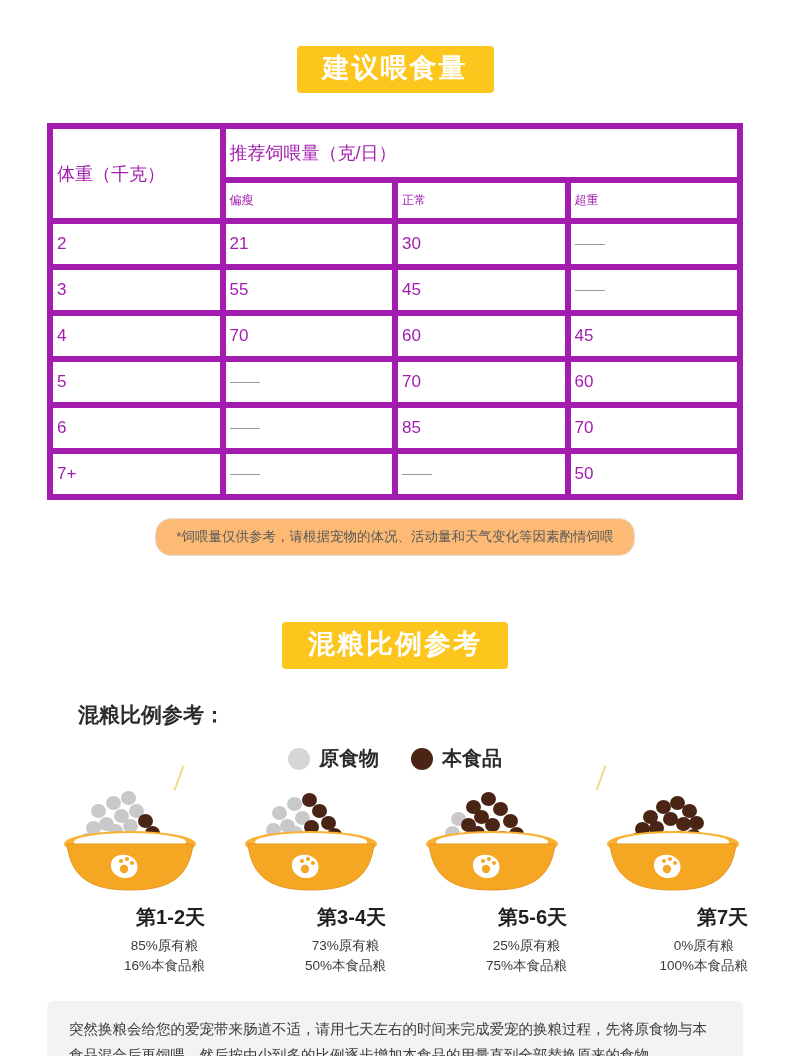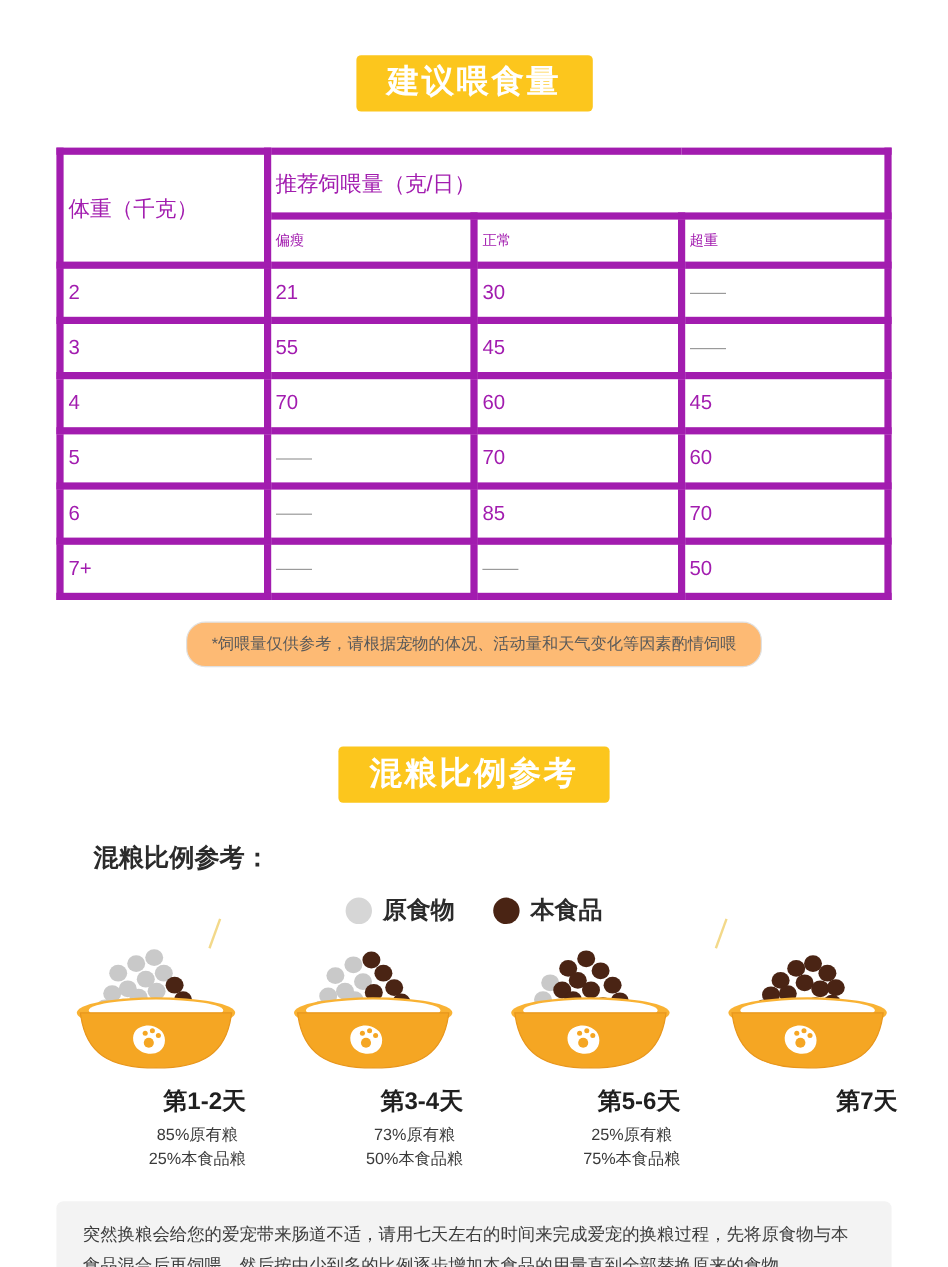--- a/index.html
+++ b/index.html
@@ -319,21 +319,21 @@
         <path d="M62 28 C56 30 54 38 58 44 C62 50 72 52 78 48 C84 44 84 34 78 30 C73 26 67 26 62 28 Z" fill="#ffffff"></path>
         <circle cx="66" cy="33" r="2.1" fill="#f5a623"></circle>
         <circle cx="72" cy="31" r="2.1" fill="#f5a623"></circle>
         <circle cx="77" cy="35" r="2.1" fill="#f5a623"></circle>
         <circle cx="69" cy="41" r="4.2" fill="#f5a623"></circle>
       </svg>
     </div>
     <div class="day-label">第1-2天</div>
     <div class="ratio">
       <span>85%原有粮</span><br>
-      <span>25%本食品粮</span>
+      <span>16%本食品粮</span>
     </div>
   </div>
 
   <div class="bowl-col">
     <div class="bowl-art">
       <div class="kibble-zone">
         <span class="kib old" style="width:15px;height:14px;left:36px;top:18px;"></span>
         <span class="kib old" style="width:15px;height:14px;left:51px;top:9px;"></span>
         <span class="kib old" style="width:15px;height:14px;left:44px;top:31px;"></span>
         <span class="kib old" style="width:15px;height:14px;left:59px;top:23px;"></span>
@@ -429,17 +429,21 @@
         <path d="M12 16 C16 50 36 62 75 62 C114 62 134 50 138 16 Z" fill="#f5a623"></path>
         <path d="M12 16 C16 50 36 62 75 62 C114 62 134 50 138 16 Z" fill="none" stroke="#e8961c" stroke-width="1"></path>
         <path d="M62 28 C56 30 54 38 58 44 C62 50 72 52 78 48 C84 44 84 34 78 30 C73 26 67 26 62 28 Z" fill="#ffffff"></path>
         <circle cx="66" cy="33" r="2.1" fill="#f5a623"></circle>
         <circle cx="72" cy="31" r="2.1" fill="#f5a623"></circle>
         <circle cx="77" cy="35" r="2.1" fill="#f5a623"></circle>
         <circle cx="69" cy="41" r="4.2" fill="#f5a623"></circle>
       </svg>
     </div>
     <div class="day-label">第7天</div>
+    <div class="ratio">
+      <span>0%原有粮</span><br>
+      <span>100%本食品粮</span>
+    </div>
   </div>
 
 </div>
 
 <div class="bottom-note">突然换粮会给您的爱宠带来肠道不适，请用七天左右的时间来完成爱宠的换粮过程，先将原食物与本食品混合后再饲喂，然后按由少到多的比例逐步增加本食品的用量直到全部替换原来的食物。</div>
 
 </body></html>

